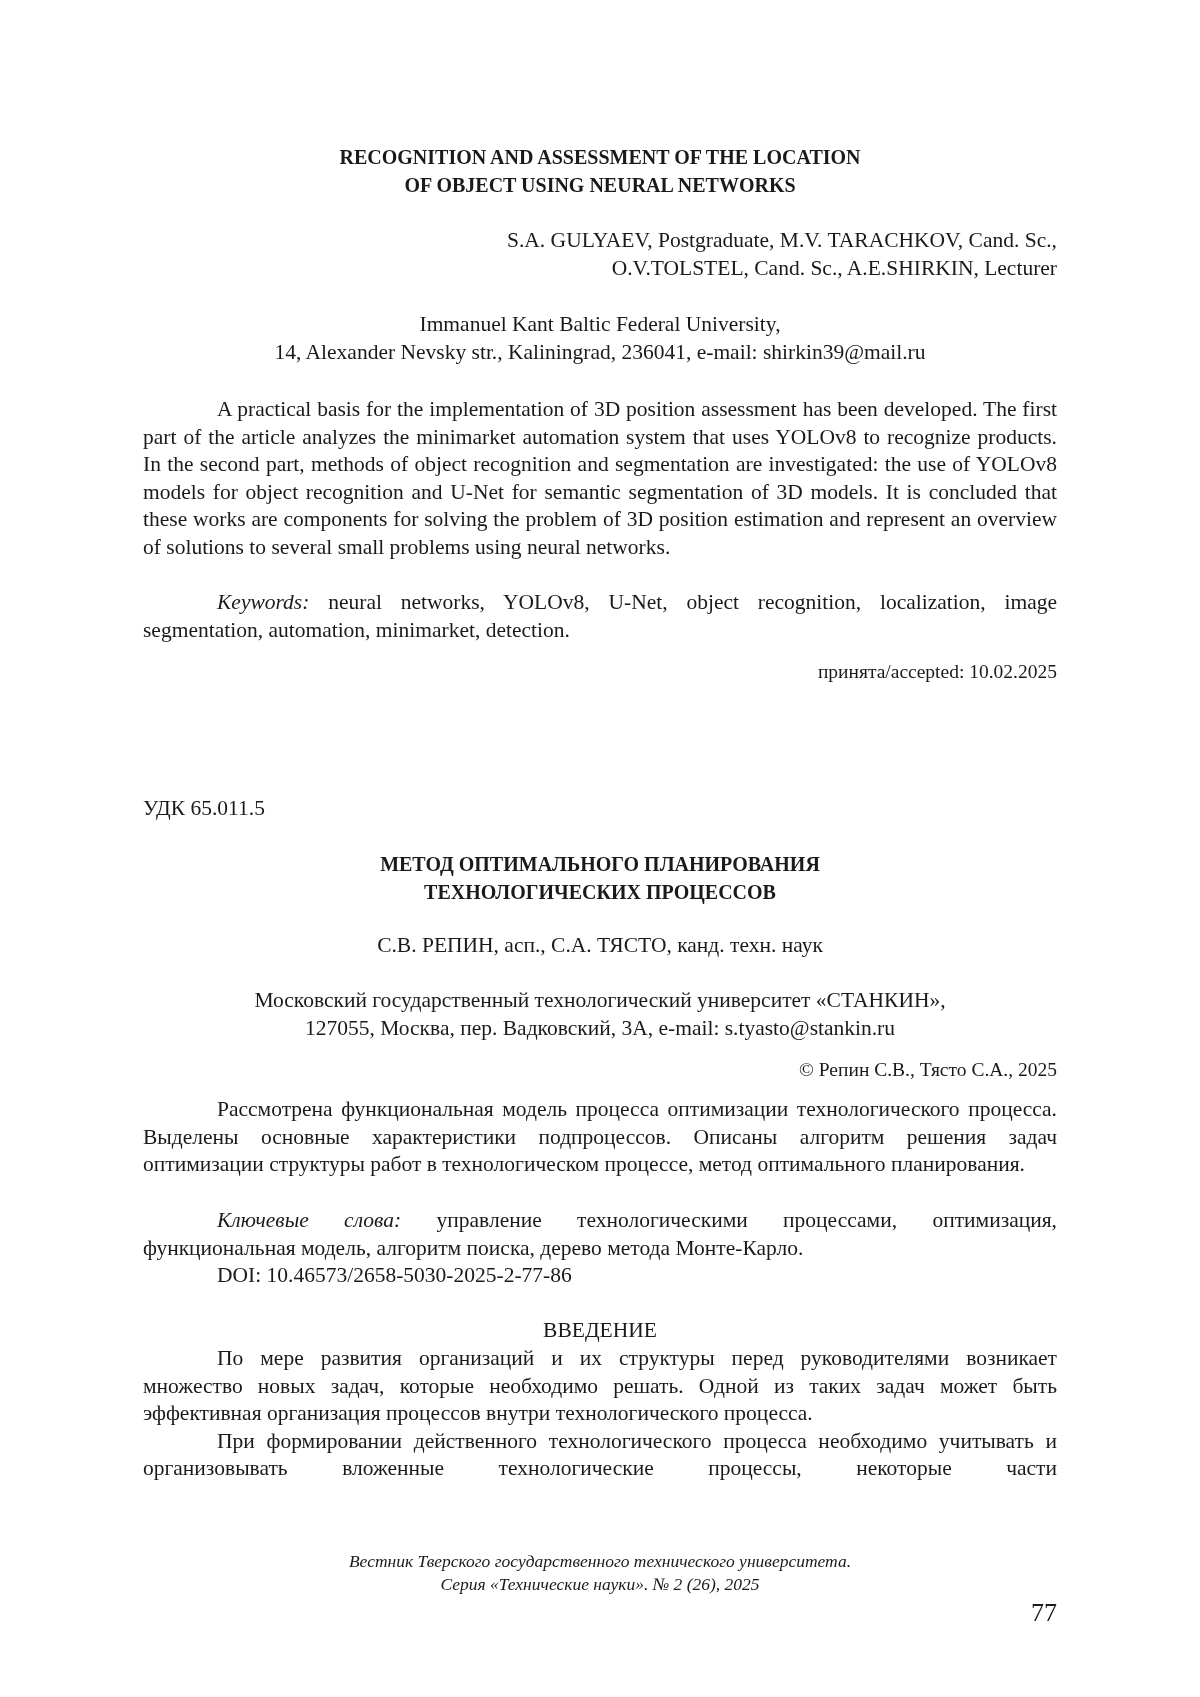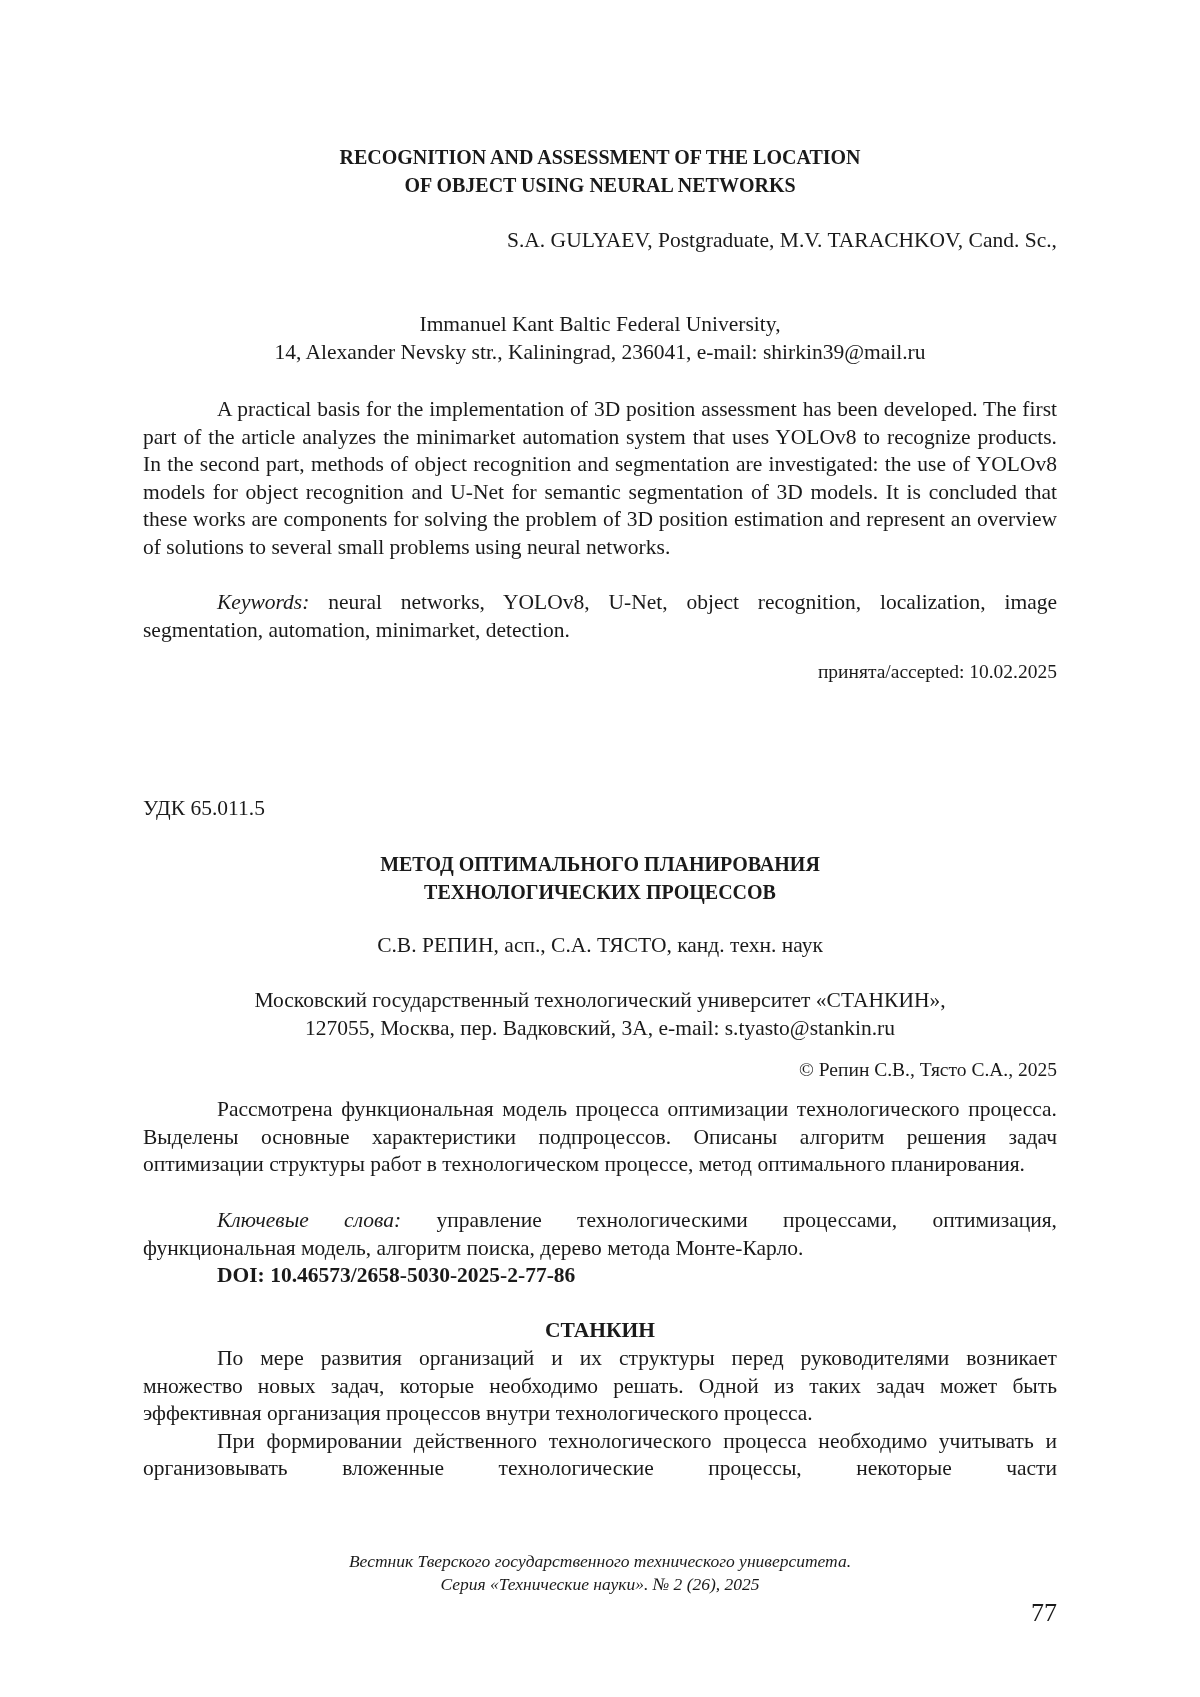--- a/index.html
+++ b/index.html
@@ -6,35 +6,36 @@
   body { width: 1200px; height: 1697px; position: relative; overflow: hidden;
          font-family: "Liberation Serif", "DejaVu Serif", serif; color: #1a1a1a; }
   .blk { position: absolute; left: 143px; width: 914px; font-size: 21.5px; line-height: 27.6px; }
   .center { text-align: center; }
   .right { text-align: right; }
   .just { text-align: justify; text-align-last: left; }
   .title { font-weight: bold; font-size: 20px; line-height: 28px; }
   .indent { text-indent: 74px; }
   .small { font-size: 19.5px; line-height: 26px; }
   .italic { font-style: italic; }
-  .bold { font-weight: bold; }
+  .bold { font-weight: normal; }
   .footer { font-style: italic; font-size: 17.5px; line-height: 23px; text-align: center; }
   .pageno { position: absolute; right: 143px; top: 1598px; font-size: 26px; }
   p { margin: 0; }
 </style>
 </head>
 <body>
 
 <div class="blk center title" style="top:143px;">
   <p>RECOGNITION AND ASSESSMENT OF THE LOCATION</p>
   <p>OF OBJECT USING NEURAL NETWORKS</p>
 </div>
 
 <div class="blk center" style="top:227px;text-align:right;">
   <p>S.A. GULYAEV, Postgraduate, M.V. TARACHKOV, Cand. Sc.,</p>
+  <p>O.V.TOLSTEL, Cand. Sc., A.E.SHIRKIN, Lecturer</p>
 </div>
 
 <div class="blk center" style="top:311px;">
   <p>Immanuel Kant Baltic Federal University,</p>
   <p>14, Alexander Nevsky str., Kaliningrad, 236041, e-mail: shirkin39@mail.ru</p>
 </div>
 
 <div class="blk just indent" style="top:396px;">
   <p>A practical basis for the implementation of 3D position assessment has been developed. The first part of the article analyzes the minimarket automation system that uses YOLOv8 to recognize products. In the second part, methods of object recognition and segmentation are investigated: the use of YOLOv8 models for object recognition and U-Net for semantic segmentation of 3D models. It is concluded that these works are components for solving the problem of 3D position estimation and represent an overview of solutions to several small problems using neural networks.</p>
 </div>
@@ -75,21 +76,21 @@
 
 <div class="blk just indent" style="top:1207px;">
   <p><span class="italic">Ключевые слова:</span><span> управление технологическими процессами, оптимизация, функциональная модель, алгоритм поиска, дерево метода Монте-Карло.</span></p>
 </div>
 
 <div class="blk indent bold" style="top:1262px;">
   <p>DOI: 10.46573/2658-5030-2025-2-77-86</p>
 </div>
 
 <div class="blk center bold" style="top:1317px;">
-  <p>СТАНКИН</p>
+  <p>ВВЕДЕНИЕ</p>
 </div>
 
 <div class="blk just indent" style="top:1345px;">
   <p>По мере развития организаций и их структуры перед руководителями возникает множество новых задач, которые необходимо решать. Одной из таких задач может быть эффективная организация процессов внутри технологического процесса.</p>
   <p style="text-align-last: justify;">При формировании действенного технологического процесса необходимо учитывать и организовывать вложенные технологические процессы, некоторые части</p>
 </div>
 
 <div class="blk center footer" style="top:1550px;">
   <p>Вестник Тверского государственного технического университета.</p>
   <p>Серия «Технические науки». № 2 (26), 2025</p>

